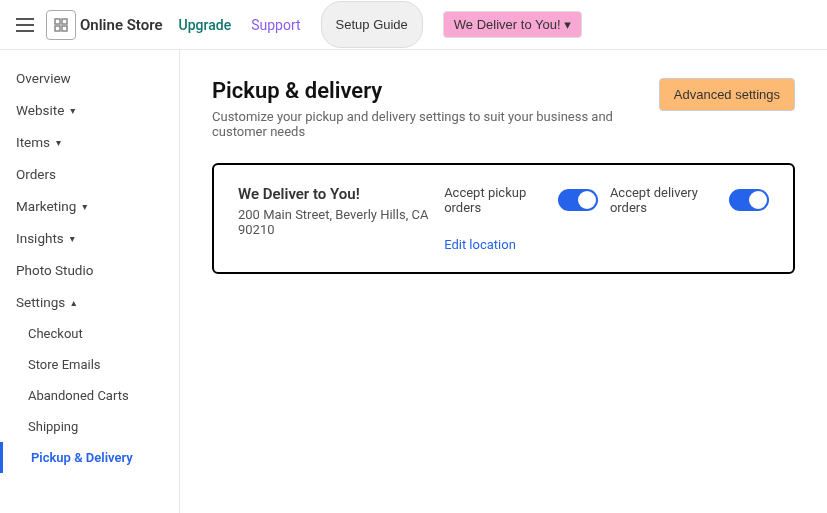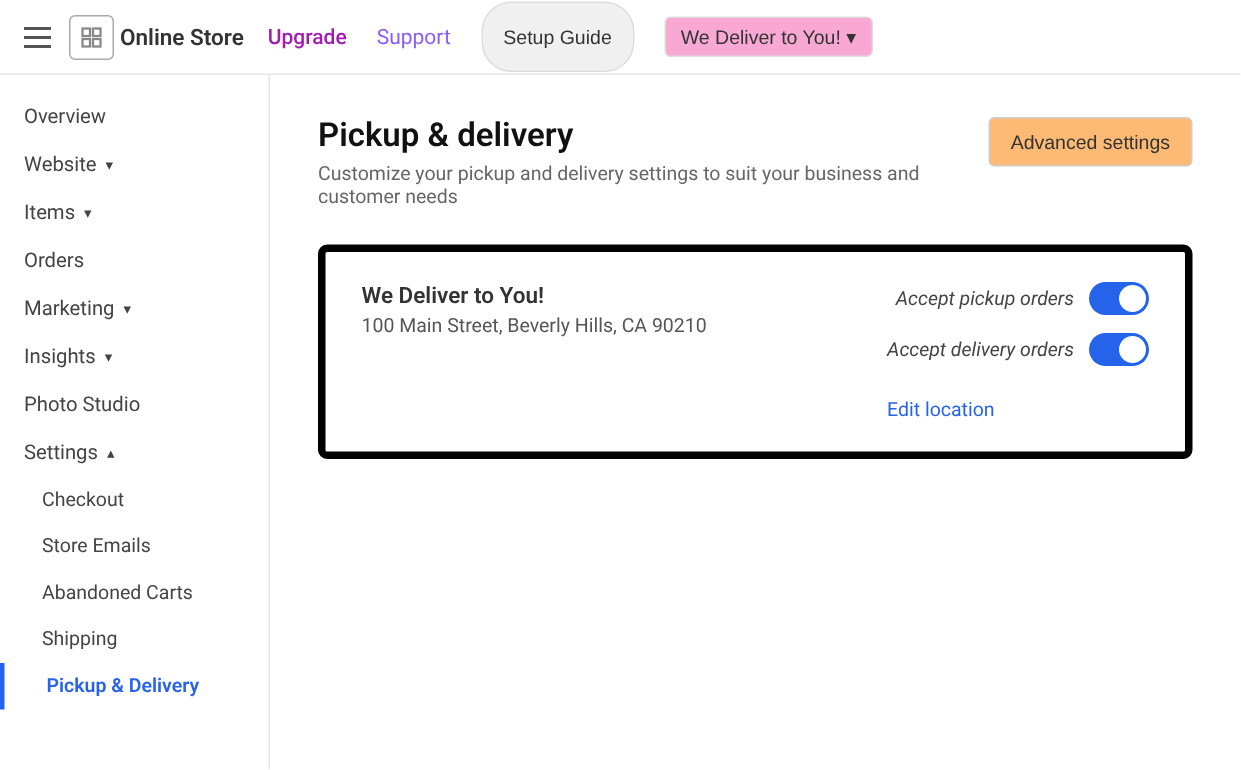--- a/index.html
+++ b/index.html
@@ -13,21 +13,21 @@
     .hamburger { margin-right: 12px; cursor: pointer; display: flex; flex-direction: column; gap: 4px; }
     .hamburger span { display: block; width: 18px; height: 2px; background: #555; }
     .nav-logo { font-weight: 600; font-size: 15px; margin-right: auto; }
     .nav-logo-icon { 
       width: 30px; height: 30px; border: 1.5px solid #aaa; border-radius: 4px;
       display: flex; align-items: center; justify-content: center; margin: 0 auto 0 0;
     }
     .nav-brand { display: flex; align-items: center; gap: 4px; margin-right: 16px; }
     .nav-links { display: flex; align-items: center; gap: 20px; }
     .nav-link { color: #8b5cf6; text-decoration: none; font-size: 14px; }
-    .nav-link.upgrade { color: #a21caf; font-weight: 500; }
+    .nav-link.upgrade { color: #0f766e; font-weight: 500; }
     .nav-setup-guide { 
       background: #f0f0f0; border: 1px solid #ddd; border-radius: 20px;
       padding: 15px 14px; font-size: 13px; color: #333; cursor: pointer;
     }
     .nav-store-btn {
       display: flex; align-items: center; gap: 4px; font-size: 13px; color: #333;
       cursor: pointer; border: 1px solid #ddd; border-radius: 4px; padding: 5px 10px;
       background: #f9a8d4;
     }
 
@@ -52,27 +52,27 @@
     .content-header { display: flex; justify-content: space-between; align-items: flex-start; margin-bottom: 24px; }
     .header-text {}
     .advanced-btn {
       border: 1px solid #ccc; background: #fdba74; border-radius: 4px;
       padding: 8px 14px; font-size: 13px; cursor: pointer; color: #333;
       white-space: nowrap;
     }
 
     
     .location-card {
-      border: 5px solid #000000; border-radius: 6px; padding: 20px 24px;
+      border: 2px solid #000000; border-radius: 6px; padding: 20px 24px;
       max-width: 620px;
     }
     .location-name { font-size: 15px; font-weight: 600; margin-bottom: 4px; }
     .location-address { font-size: 13px; color: #555; }
 
-    .location-controls { display: flex; flex-direction: column; gap: 12px; align-items: flex-end; font-style: italic; }
+    .location-controls { display: flex; flex-direction: row; gap: 12px; align-items: flex-end; }
     .toggle-row { display: flex; align-items: center; gap: 10px; font-size: 13px; color: #444; }
 
     
     .toggle-switch {
       width: 40px; height: 22px; border-radius: 11px; background: #2563eb;
       position: relative; cursor: pointer; flex-shrink: 0;
     }
     .toggle-switch::after {
       content: ''; position: absolute; top: 2px; right: 2px;
       width: 18px; height: 18px; border-radius: 50%; background: #fff;
@@ -166,21 +166,21 @@
         <h1 class="page-title">Pickup &amp; delivery</h1>
         <p class="page-subtitle">Customize your pickup and delivery settings to suit your business and customer needs</p>
       </div>
       <button class="advanced-btn">Advanced settings</button>
     </div>
 
     <div class="location-card">
       <div class="location-inner">
         <div>
           <div class="location-name">We Deliver to You!</div>
-          <div class="location-address">100 Main Street, Beverly Hills, CA 90210</div>
+          <div class="location-address">200 Main Street, Beverly Hills, CA 90210</div>
         </div>
         <div class="controls-section">
           <div class="location-controls">
             <div class="toggle-row">
               <span>Accept pickup orders</span>
               <div class="toggle-switch"></div>
             </div>
             <div class="toggle-row">
               <span>Accept delivery orders</span>
               <div class="toggle-switch"></div>

